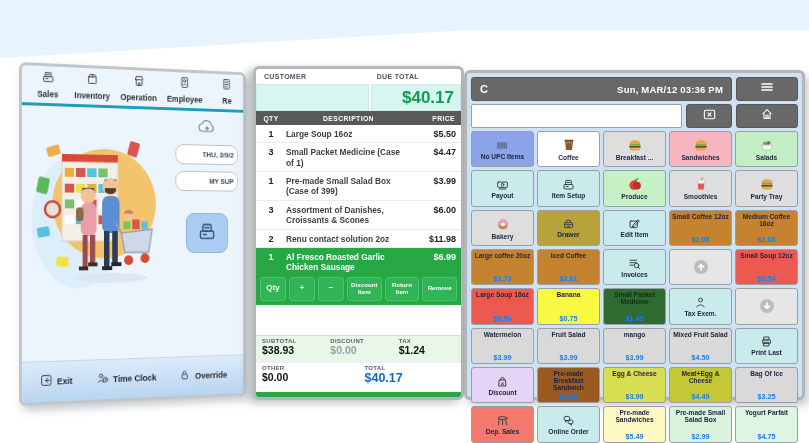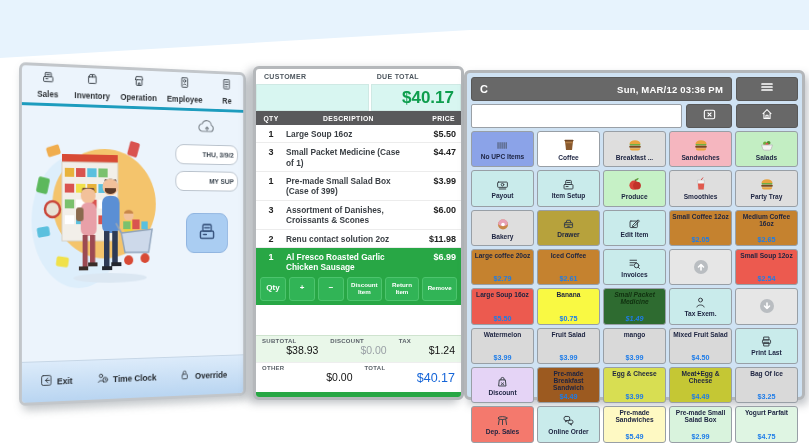--- a/index.html
+++ b/index.html
@@ -60,21 +60,21 @@
   .sel-actions{display:flex;gap:3px;padding:2px 4px 0;}
   .act{background:#31b456;border:1px solid #4cc46d;border-radius:3px;color:#fff;
     font-size:6.2px;font-weight:bold;text-align:center;display:flex;align-items:center;justify-content:center;
     height:22px;line-height:1.1;cursor:pointer;}
   .act.small{flex:0 0 24px;font-size:8px;}
   .act.wide{flex:1;}
   .rc-summary1{display:flex;background:#e9f7e9;border-top:1px solid #cfe3cf;height:26px;}
   .rc-summary2{display:flex;background:#ffffff;height:29px;border-top:1px solid #eee;}
   .scell{flex:1;padding:2px 6px 0;display:flex;flex-direction:column;}
   .scell .slab{font-size:6px;font-weight:bold;color:#5a6168;letter-spacing:.3px;}
-  .scell .sval{font-size:10.5px;font-weight:normal;color:#111;text-align:right;}
+  .scell .sval{font-size:10.5px;font-weight:bold;color:#111;}
   .scell .muted{color:#9aa0a6;}
   .scell .total{color:#1565d8;font-size:12.5px;}
   .rc-green{height:5px;background:#28a745;}
   
   .register-panel{position:absolute;left:464px;top:70px;width:341px;height:330px;box-sizing:border-box;
     background:#cfe2f3;border:3px solid #b3b6b9;border-radius:6px;
     box-shadow:3px 5px 9px rgba(80,90,100,.35);display:flex;flex-direction:column;padding:4px;gap:3px;}
   .hdr1,.hdr2{display:flex;gap:4px;height:24px;flex:0 0 24px;}
   .darkbar{background:#686868;border:1px solid #585858;border-radius:3px;color:#fff;display:flex;align-items:center;}
   .cbar{flex:1;justify-content:space-between;padding:0 8px;}
@@ -528,21 +528,21 @@
           <span class="bprice" style="color: rgb(30, 124, 232);">$2.54</span>
         </div>
         <div class="btn prod" style="background: rgb(236, 90, 79);">
           <span class="bname">Large Soup 16oz</span>
           <span class="bprice" style="color: rgb(30, 124, 232);">$5.50</span>
         </div>
         <div class="btn prod" style="background: rgb(249, 249, 67);">
           <span class="bname">Banana</span>
           <span class="bprice" style="color: rgb(30, 124, 232);">$0.75</span>
         </div>
-        <div class="btn prod" style="background: rgb(46, 107, 48); font-style: italic;">
+        <div class="btn prod" style="background: rgb(46, 107, 48);">
           <span class="bname" style="color: rgb(16, 48, 15);">Small Packet Medicine</span>
           <span class="bprice" style="color: rgb(30, 124, 232);">$1.49</span>
         </div>
         <div class="btn" style="background: rgb(201, 235, 235);">
           <span class="bicon">
             <svg viewBox="0 0 16 16" width="13" height="13" fill="none" stroke="#3a4148" stroke-width="1.2" stroke-linecap="round" stroke-linejoin="round">
               <circle cx="8" cy="5" r="2.4"></circle>
               <path d="M3.5 13.5c.7-3.4 8.3-3.4 9 0"></path>
             </svg>
           </span>

